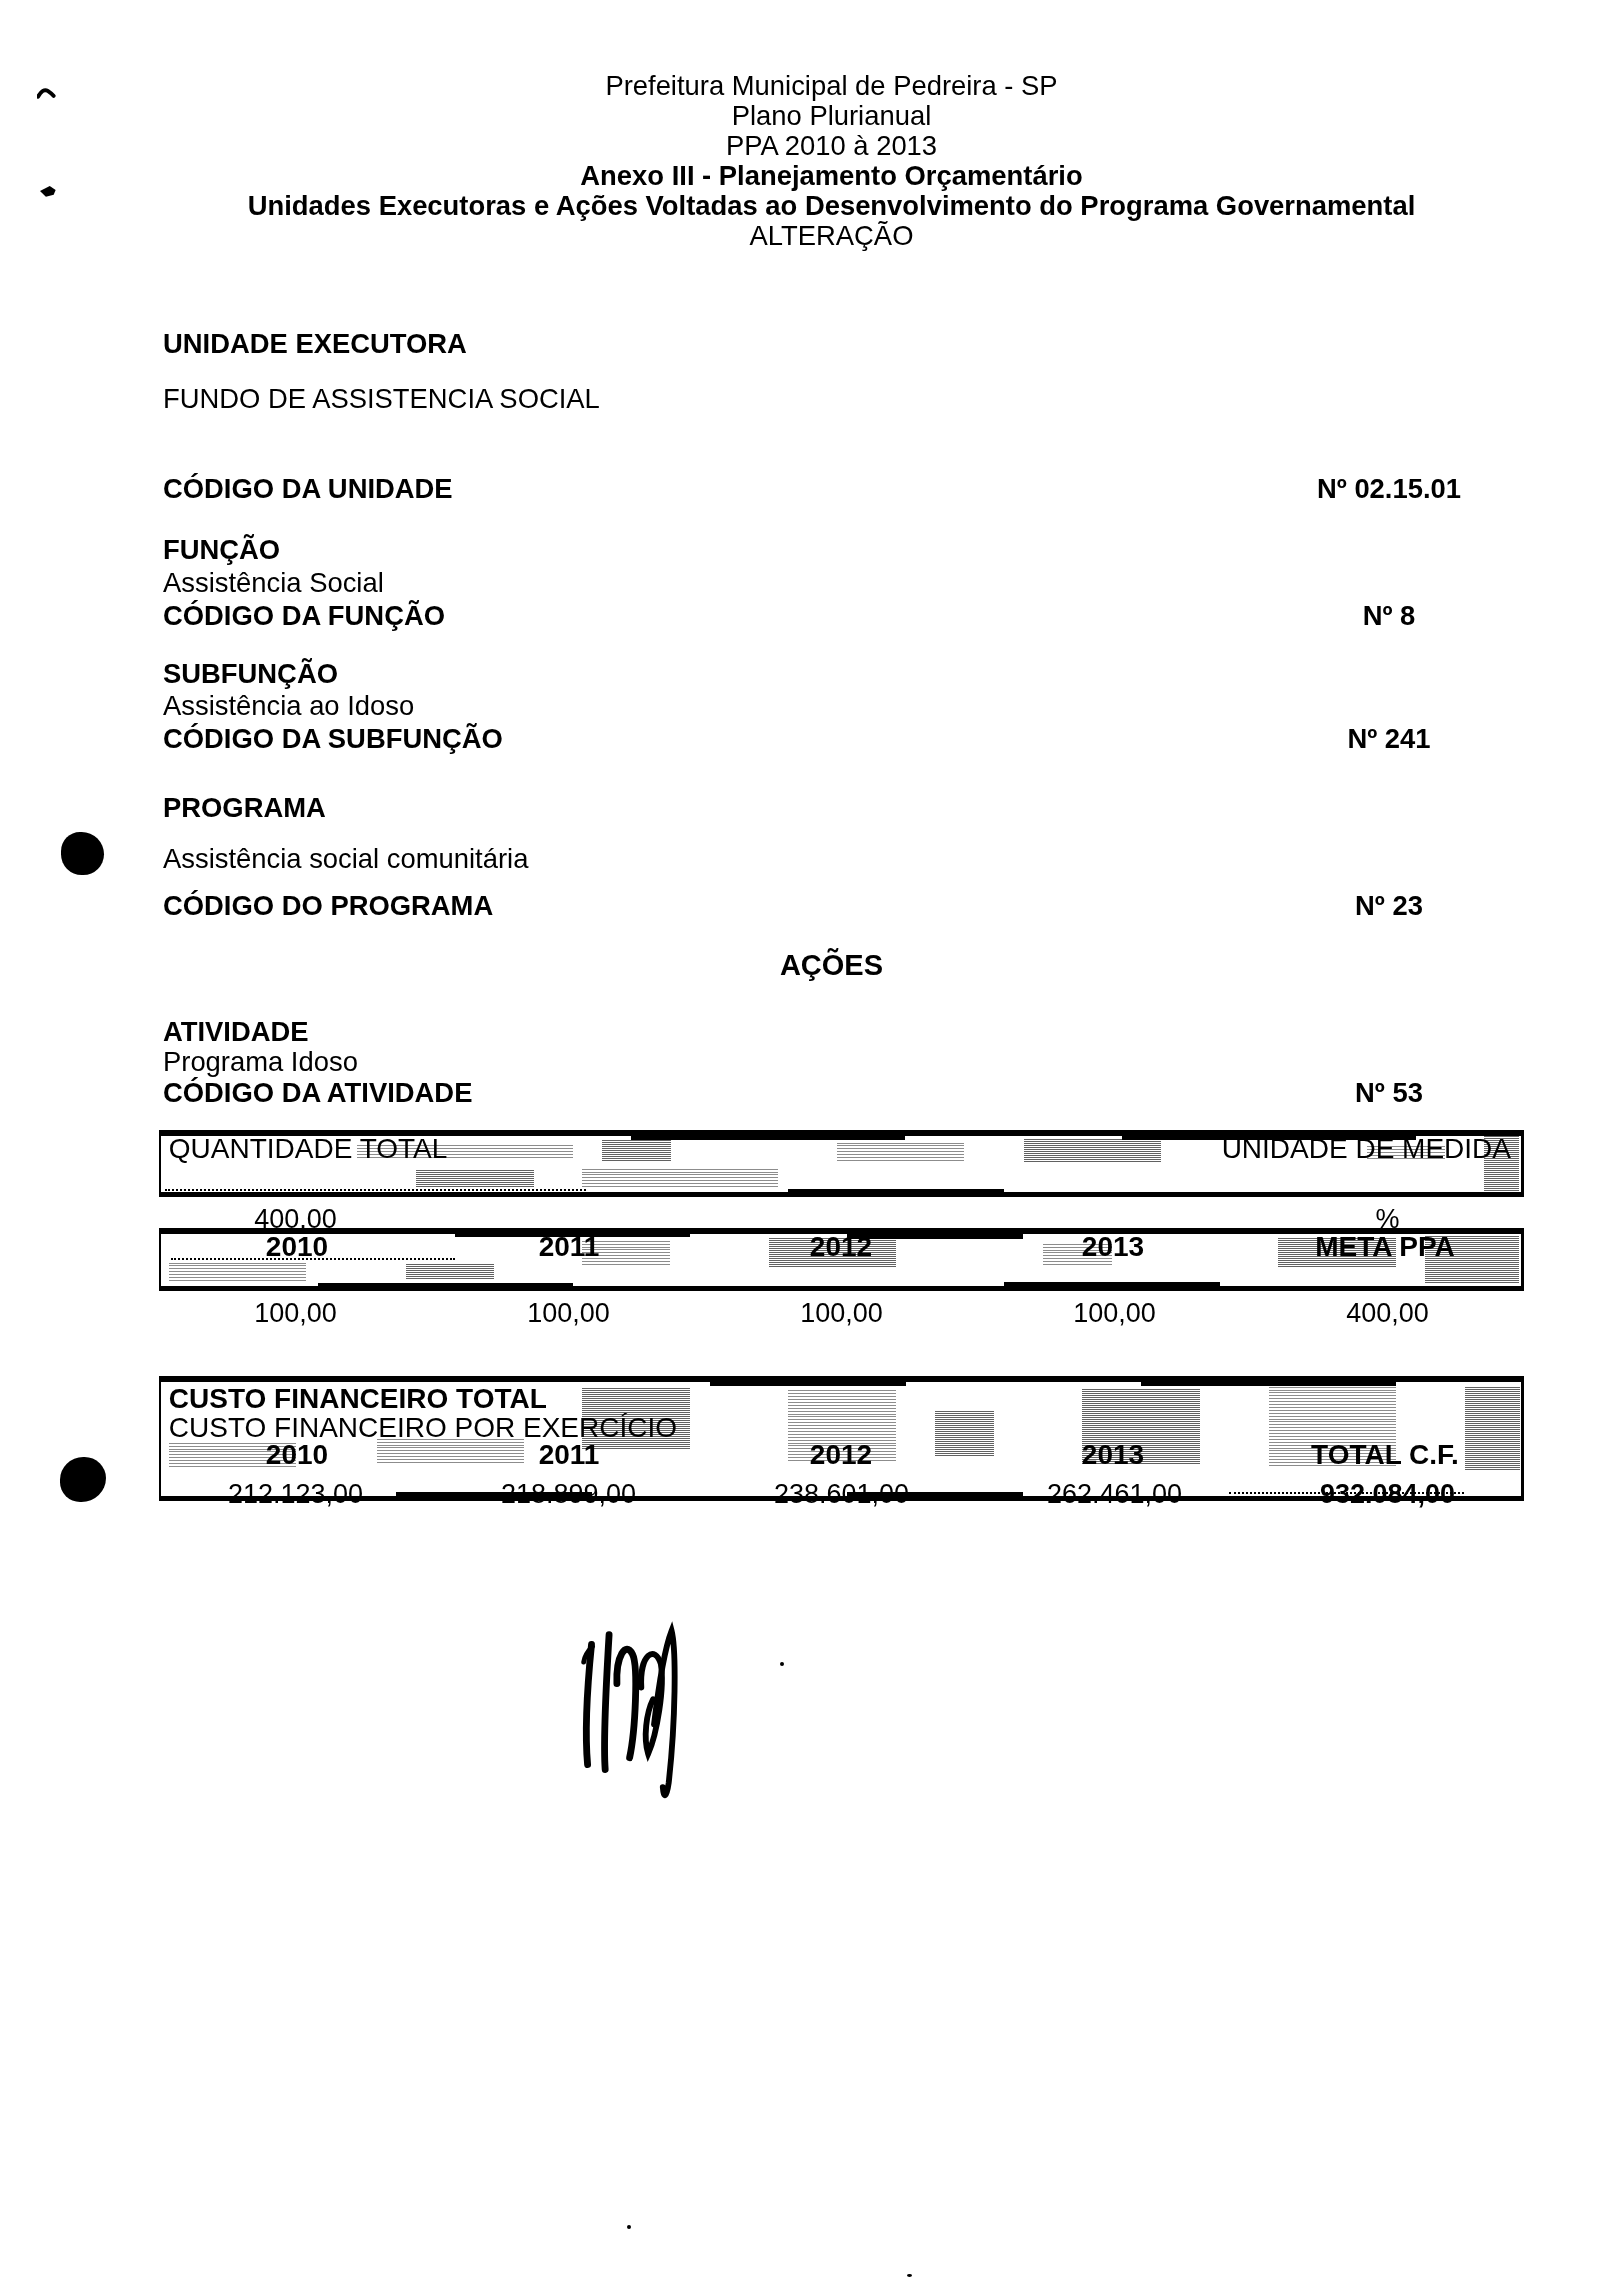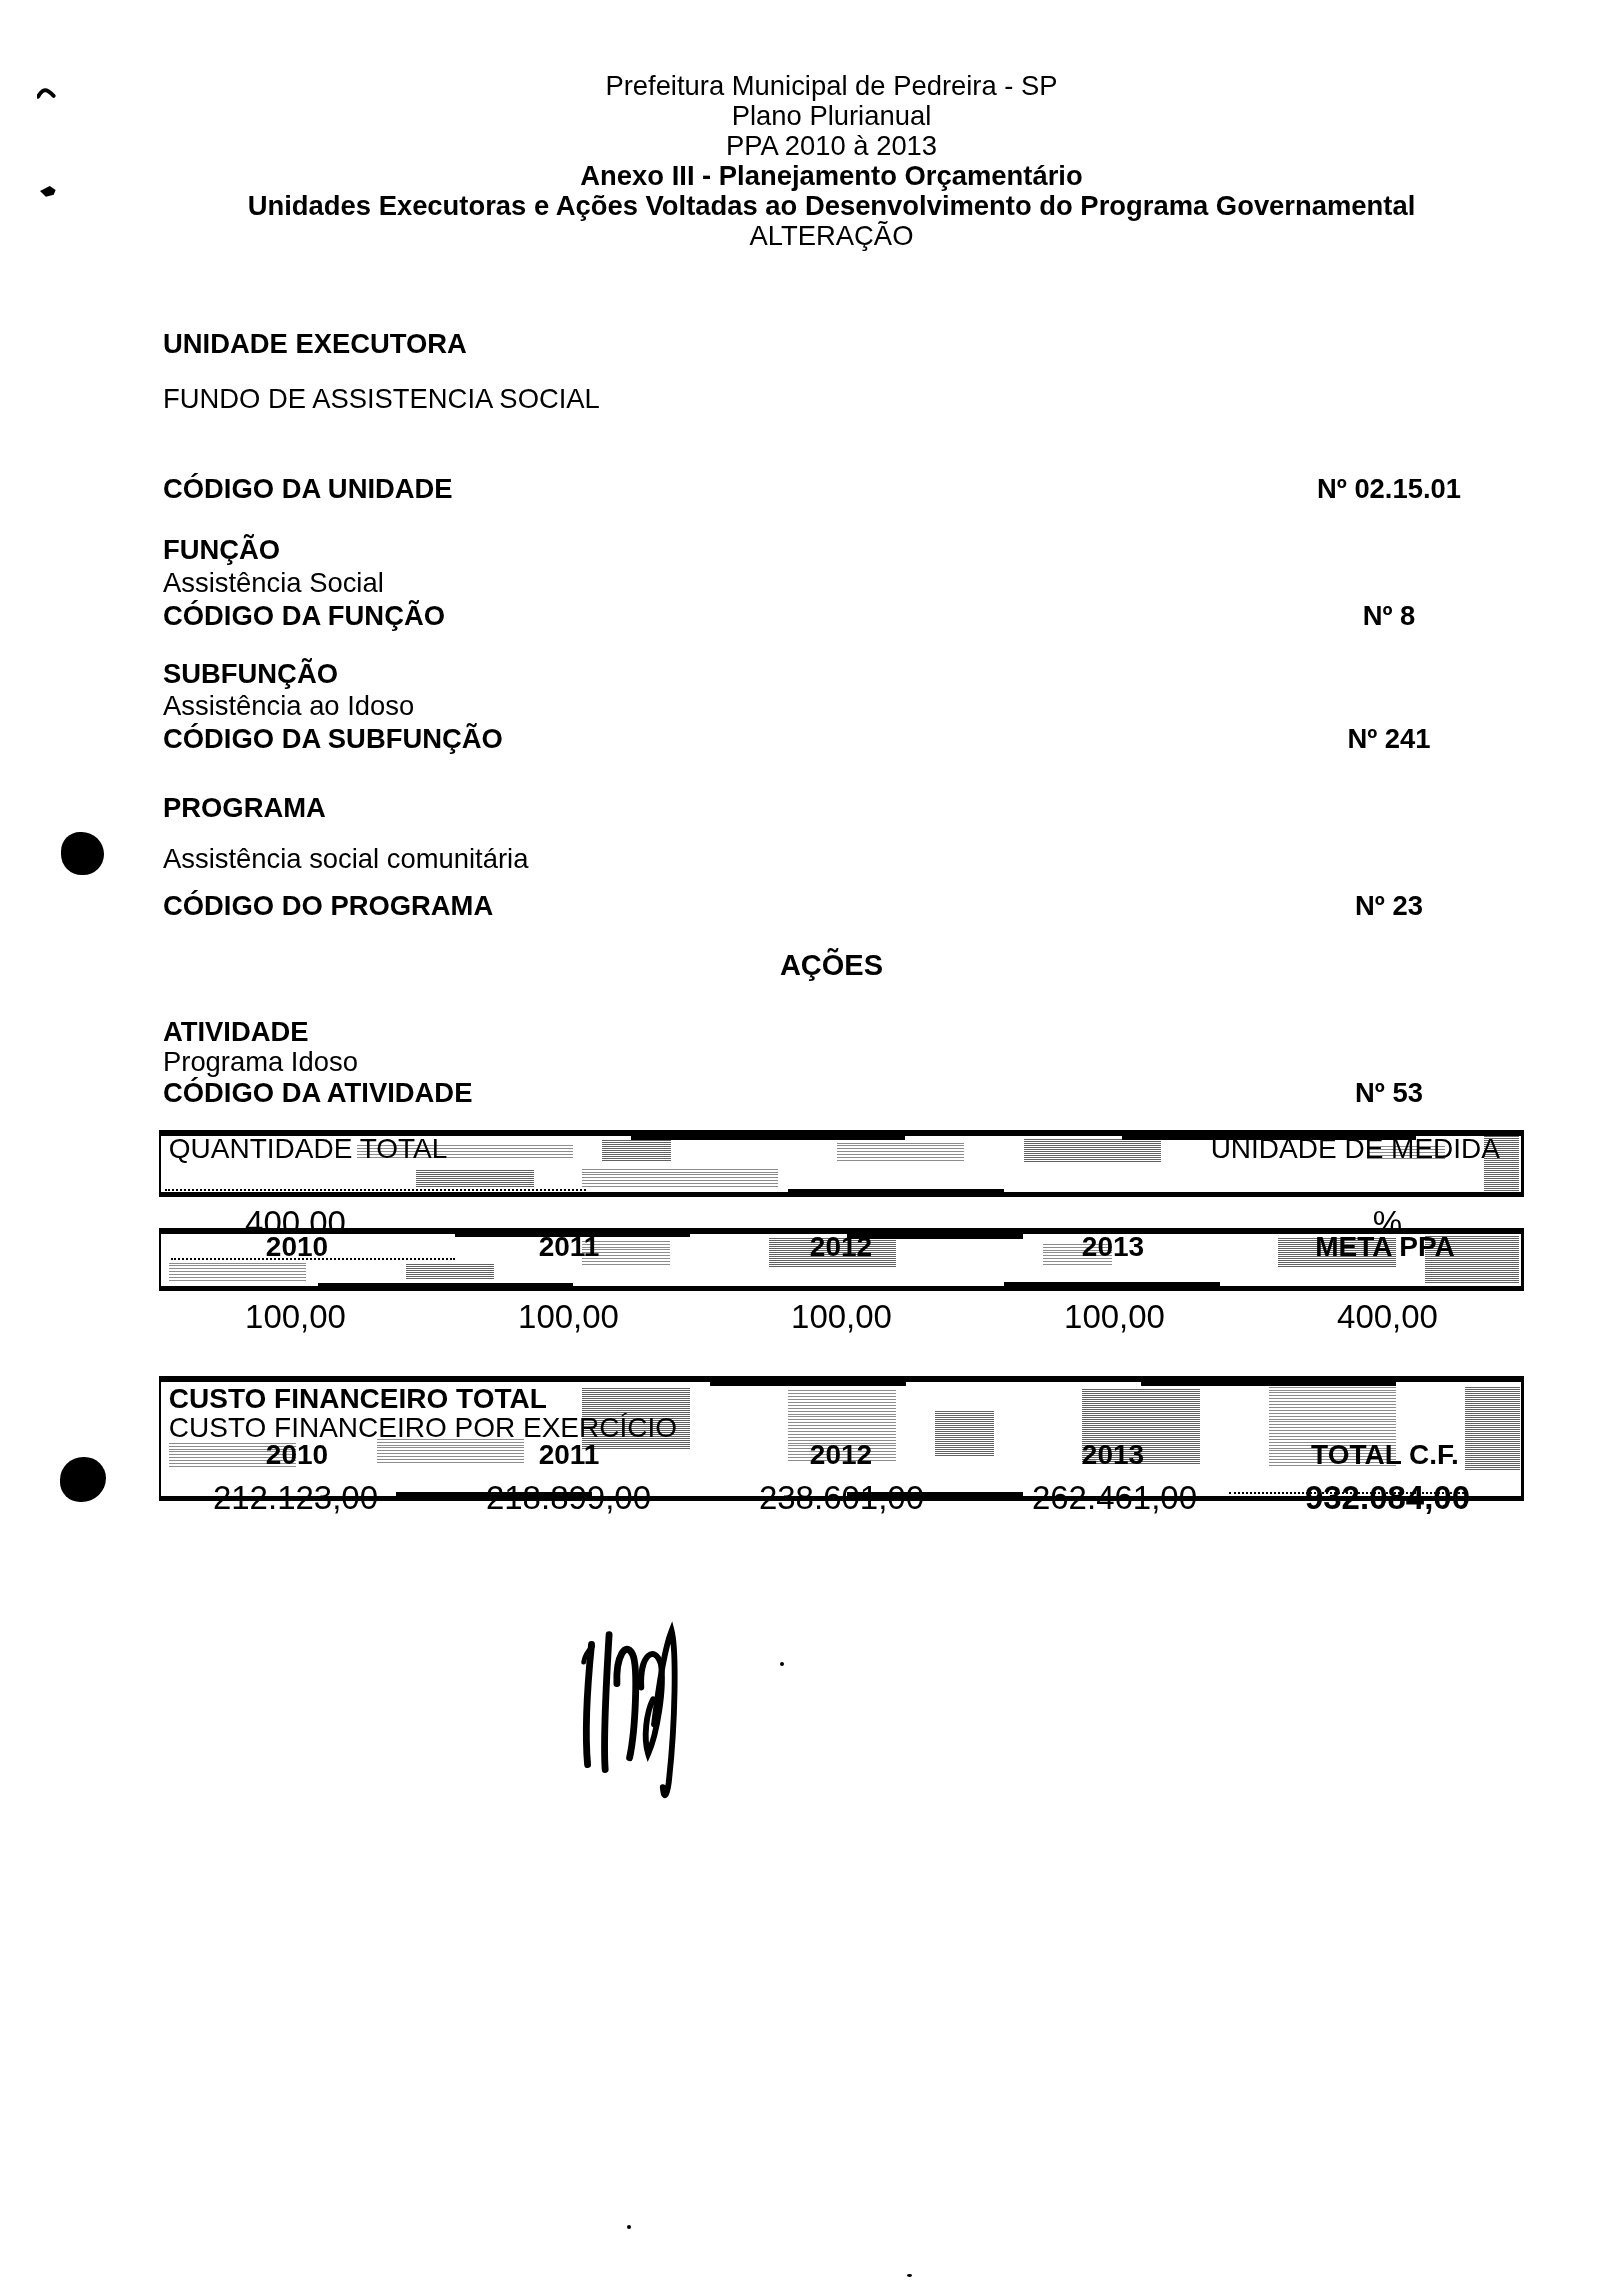--- a/index.html
+++ b/index.html
@@ -13,21 +13,21 @@
   .num{position:absolute;left:1281px;width:216px;text-align:center;font-size:27.4px;
        font-weight:bold;white-space:nowrap;line-height:29px;}
   .center-line{position:absolute;left:167px;width:1329px;text-align:center;
        font-size:29px;font-weight:bold;}
   .box{position:absolute;left:159px;width:1365px;box-sizing:border-box;background:#fff;
        border-left:2.9px solid #000;border-right:3.9px solid #000;
        border-top:6.9px solid #000;border-bottom:5.9px solid #000;font-size:28px;}
   .boxline{position:relative;padding-left:7.8px;line-height:26.5px;white-space:nowrap;z-index:2;}
   .cols{display:flex;line-height:25.5px;z-index:2;position:relative;}
   .col{flex:1;text-align:center;white-space:nowrap;}
-  .vrow{position:absolute;left:159px;width:1365px;display:flex;font-size:33px;}
+  .vrow{position:absolute;left:159px;width:1365px;display:flex;font-size:27px;}
   .vrow .col{flex:1;text-align:center;}
   .sm{position:absolute;background-image:repeating-linear-gradient(0deg,#000 0 1px,transparent 1px 2.9px);
       opacity:.45;z-index:1;}
   .sm2{position:absolute;background-image:repeating-linear-gradient(0deg,#000 0 1px,transparent 1px 2px);
       opacity:.62;z-index:1;}
   .bar{position:absolute;background:#000;z-index:3;}
   .dotted{position:absolute;border-top:2.9px dotted #000;z-index:2;}
   .dot{position:absolute;background:#000;border-radius:50%;}
   .speck{position:absolute;background:#000;border-radius:50%;}
 </style>
@@ -76,21 +76,21 @@
   <div class="num" style="top:891px">Nº 23</div>
 
   <div class="center-line" style="top:949px">AÇÕES</div>
 
   <div class="lbl b" style="top:1017px">ATIVIDADE</div>
   <div class="lbl" style="top:1047px">Programa Idoso</div>
   <div class="lbl b" style="top:1078px">CÓDIGO DA ATIVIDADE</div>
   <div class="num" style="top:1078px">Nº 53</div>
 
   <div class="box" style="top:1130px;height:67px">
-    <div class="boxline" style="display:flex;justify-content:space-between;padding-right:21px">
+    <div class="boxline" style="display:flex;justify-content:space-between;padding-right:10px">
       <span>QUANTIDADE TOTAL</span>
       <span>UNIDADE DE MEDIDA</span>
     </div>
     <div class="sm" style="left:196px;top:7.8px;width:216px;height:14.7px"></div>
     <div class="sm2" style="left:441px;top:3.9px;width:69px;height:21.6px"></div>
     <div class="sm" style="left:676px;top:5.9px;width:127px;height:19.6px"></div>
     <div class="sm2" style="left:863px;top:2px;width:137px;height:23.5px"></div>
     <div class="sm" style="left:1206px;top:7.8px;width:78px;height:15.7px"></div>
     <div class="sm2" style="left:255px;top:33px;width:118px;height:17.6px"></div>
     <div class="sm" style="left:421px;top:31px;width:196px;height:19.6px"></div>

